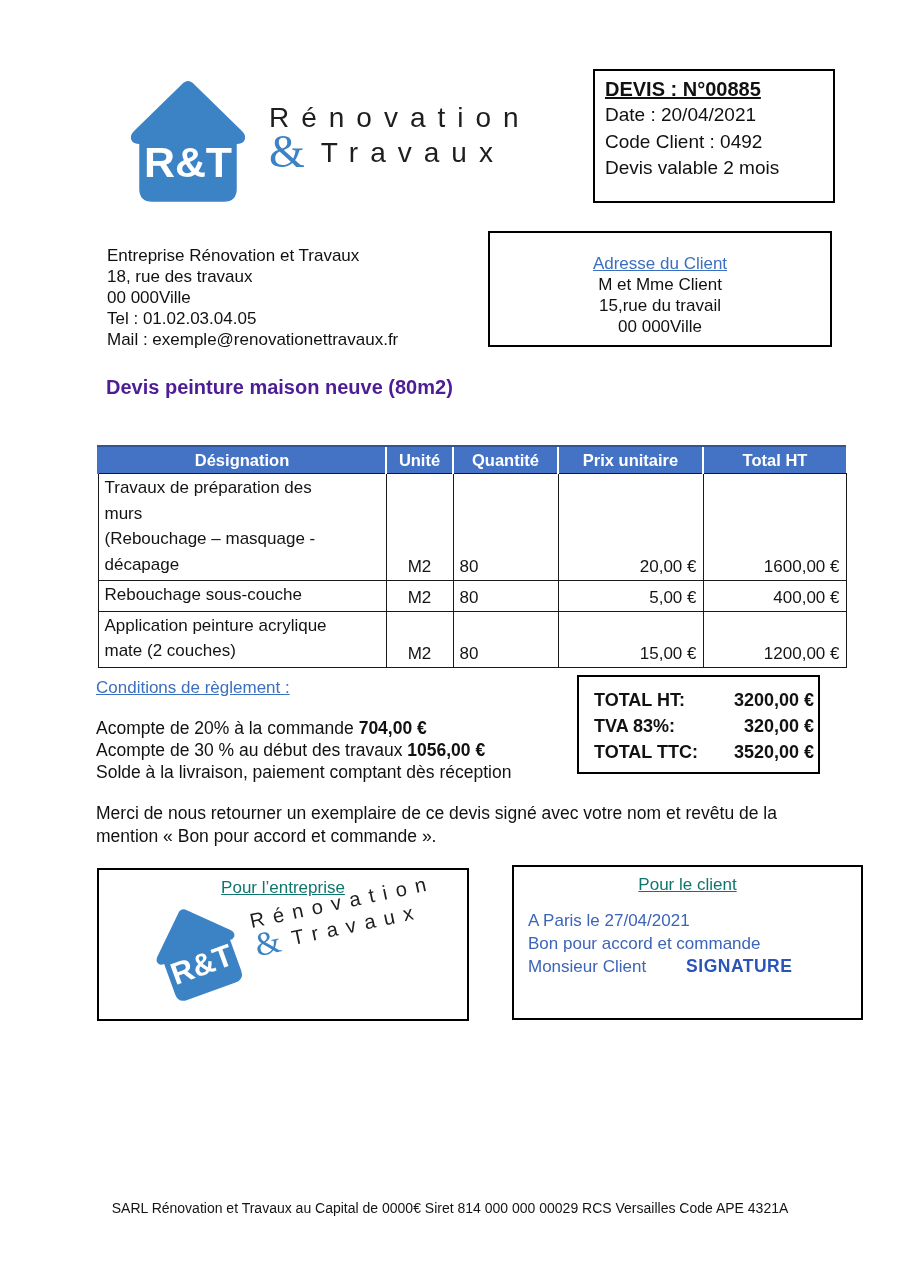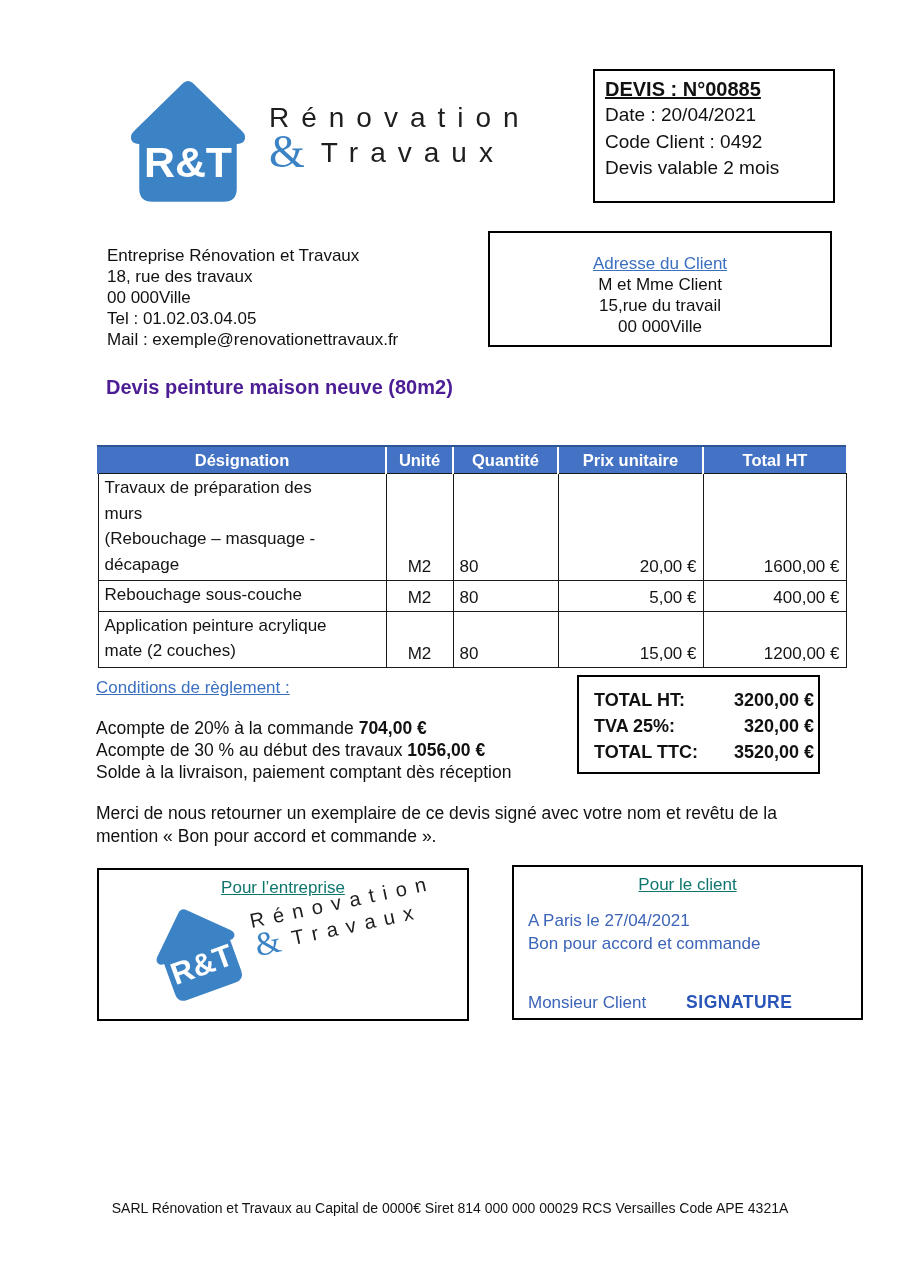--- a/index.html
+++ b/index.html
@@ -112,21 +112,21 @@
   .sig-title{
     text-align:center;margin-top:8px;
     color:#0f766e;font-size:17px;text-decoration:underline;
   }
   .stamp-logo{
     position:absolute;left:42px;top:44px;
     transform:rotate(-12deg) scale(0.72);
     transform-origin:0 0;
   }
   .client-sig-lines{margin:14px 0 0 14px;font-size:17px;line-height:23px;color:#3c64b8;}
-  .sig-inline{display:flex;align-items:center;margin-top:36px;}
+  .sig-inline{display:flex;align-items:center;}
   .signature-label{font-weight:bold;color:#2a55b8;margin-left:40px;font-size:17.5px;letter-spacing:0.5px;}
 
   
   .doc-footer{
     position:absolute;left:0;top:1200px;width:900px;
     text-align:center;font-size:14px;color:#141414;
   }
 </style>
 </head>
 <body>
@@ -223,21 +223,21 @@
     <div><span>Acompte de 30 % au début des travaux </span><b>1056,00 €</b></div>
     <div>Solde à la livraison, paiement comptant dès réception</div>
   </div>
 
   <div class="totals-box">
     <div class="totals-row">
       <span>TOTAL HT:</span>
       <span>3200,00 €</span>
     </div>
     <div class="totals-row">
-      <span>TVA 25%:</span>
+      <span>TVA 83%:</span>
       <span>320,00 €</span>
     </div>
     <div class="totals-row">
       <span>TOTAL TTC:</span>
       <span>3520,00 €</span>
     </div>
   </div>
 
   <div class="return-note">Merci de nous retourner un exemplaire de ce devis signé avec votre nom et revêtu de la mention « Bon pour accord et commande ».</div>
 

